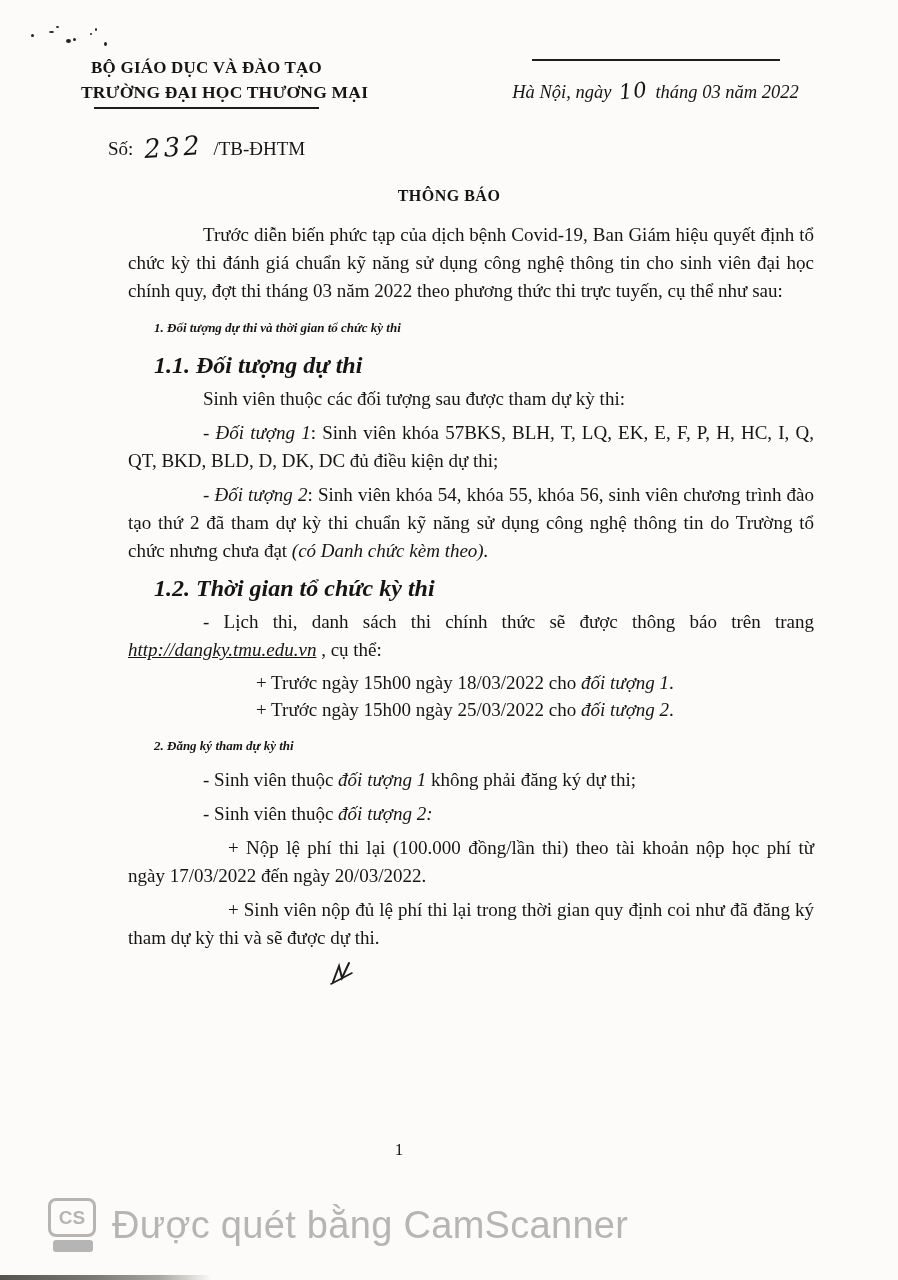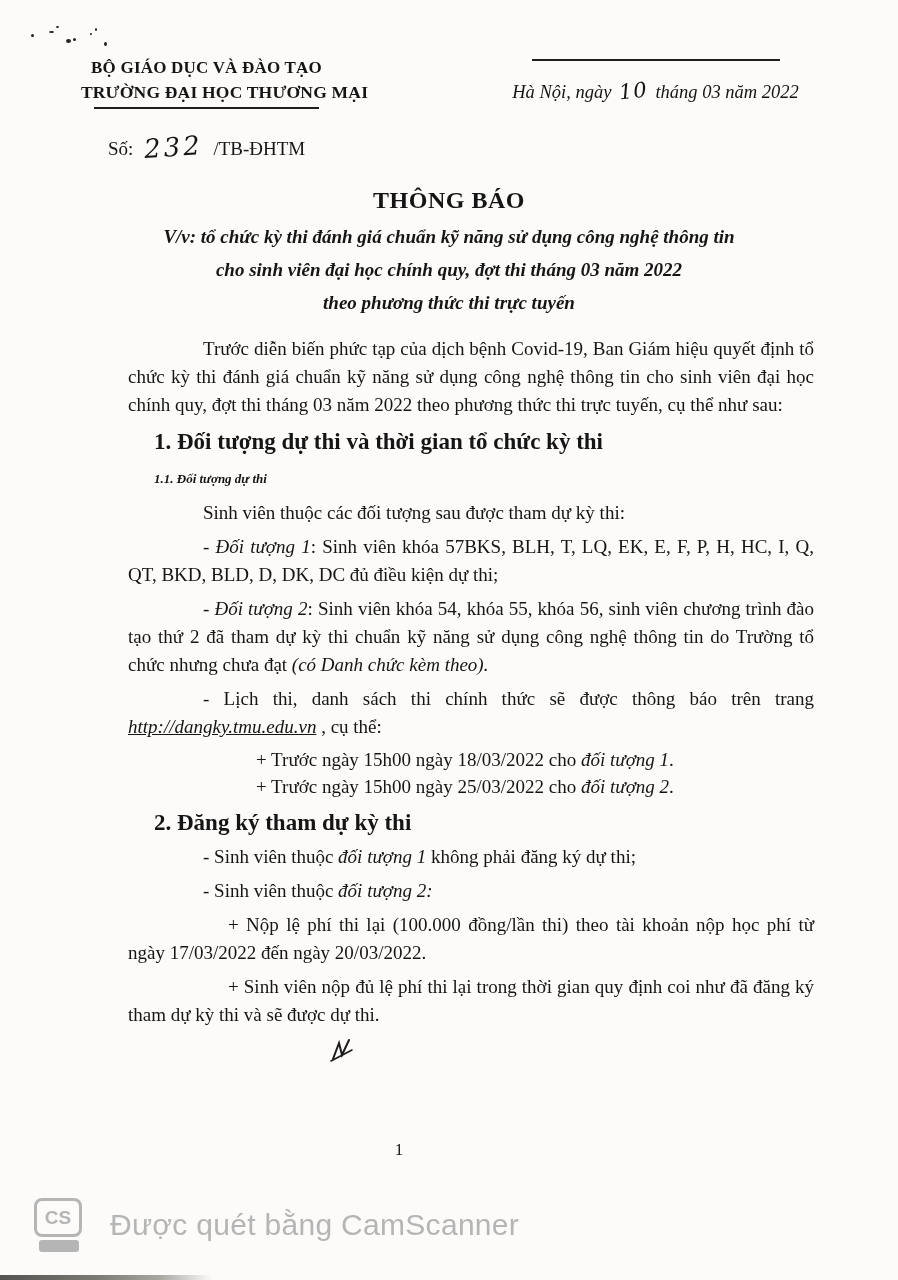--- a/index.html
+++ b/index.html
@@ -49,21 +49,21 @@
     font-size:21px;
     letter-spacing:1px;
     transform:rotate(-6deg);
     margin:0 3px;
   }
 
   
   .doc-title{
     margin-top:26px;
     text-align:center;
-    font-size:24px;
+    font-size:16px;
     font-weight:700;
     letter-spacing:.5px;
   }
   .subject{
     margin-top:6px;
     text-align:center;
     font-style:italic;
     font-weight:600;
     font-size:19px;
     line-height:33px;
@@ -75,66 +75,67 @@
     font-size:19px;
     line-height:28px;
     text-align:justify;
   }
   .content p{margin:6px 0;}
   .indent{text-indent:75px;}
   .plus-indent{text-indent:100px;}
   .h-bold{
     font-weight:700;
     margin:9px 0 5px 26px;
-    font-size:23px;
+    font-size:13px;
+    font-style:italic;
   }
   .h-bold-italic{
     font-weight:700;font-style:italic;
     margin:9px 0 5px 26px;
-    font-size:13px;
+    font-size:24px;
   }
   .italic{font-style:italic;}
   .url{font-style:italic;text-decoration:underline;}
   .deadline{
     margin:0 0 0 128px;
     line-height:26.5px;
   }
   .initials-mark{display:inline-block;vertical-align:-7px;margin-left:1px;}
 
   
   .page-number{
     position:absolute;
     top:1140px;left:0;right:100px;
     text-align:center;
     font-size:17px;
   }
   .cam-footer{
     position:absolute;
-    top:1198px;left:34px;
-    display:flex;align-items:center;gap:28px;
+    top:1198px;left:48px;
+    display:flex;align-items:center;gap:16px;
   }
   .cs-badge{width:48px;}
   .cs-top{
     height:33px;width:42px;
     border:3.5px solid #b5b5b5;
     border-radius:8px;
     display:flex;align-items:center;justify-content:center;
     font-family:"Liberation Sans", sans-serif;
     font-weight:700;font-size:19px;color:#b5b5b5;
     background:transparent;
   }
   .cs-base{
     height:12px;width:40px;
     background:#b5b5b5;
     border-radius:3px;
     margin:3px 0 0 4.5px;
   }
   .footer-caption{
     font-family:"Liberation Sans", sans-serif;
-    font-size:30px;
+    font-size:38px;
     color:#b5b5b5;
     letter-spacing:.3px;
   }
   .bottom-strip{
     position:absolute;bottom:0;left:0;
     width:212px;height:5px;
     background:linear-gradient(90deg,#55534f 0%,#7b7974 45%,#a8a6a1 75%,rgba(200,198,194,0) 100%);
   }
 </style>
 </head>
@@ -168,39 +169,35 @@
       <div class="rule rule-right"></div>
       <div class="date-line">
         <span>Hà Nội, ngày</span>
         <span class="handwritten-day">10</span>
         <span>tháng 03 năm 2022</span>
       </div>
     </div>
   </div>
 
   <div class="doc-title">THÔNG BÁO</div>
-  <div class="subject">
-    <div>V/v: tổ chức kỳ thi đánh giá chuẩn kỹ năng sử dụng công nghệ thông tin</div>
-    <div>cho sinh viên đại học chính quy, đợt thi tháng 03 năm 2022</div>
-    <div>theo phương thức thi trực tuyến</div>
-  </div>
 
   <div class="content">
 
     <p class="indent">Trước diễn biến phức tạp của dịch bệnh Covid-19, Ban Giám hiệu quyết định tổ chức kỳ thi đánh giá chuẩn kỹ năng sử dụng công nghệ thông tin cho sinh viên đại học chính quy, đợt thi tháng 03 năm 2022 theo phương thức thi trực tuyến, cụ thể như sau:</p>
 
     <div class="h-bold">1. Đối tượng dự thi và thời gian tổ chức kỳ thi</div>
     <div class="h-bold-italic">1.1. Đối tượng dự thi</div>
 
     <p class="indent">Sinh viên thuộc các đối tượng sau được tham dự kỳ thi:</p>
 
     <p class="indent"><span class="italic">- Đối tượng 1</span><span>: Sinh viên khóa 57BKS, BLH, T, LQ, EK, E, F, P, H, HC, I, Q, QT, BKD, BLD, D, DK, DC đủ điều kiện dự thi;</span></p>
 
     <p class="indent"><span class="italic">- Đối tượng 2</span><span>: Sinh viên khóa 54, khóa 55, khóa 56, sinh viên chương trình đào tạo thứ 2 đã tham dự kỳ thi chuẩn kỹ năng sử dụng công nghệ thông tin do Trường tổ chức nhưng chưa đạt </span><span class="italic">(có Danh chức kèm theo).</span></p>
 
+    <div class="h-bold-italic">1.2. Thời gian tổ chức kỳ thi</div>
 
 
     <p class="indent"><span>- Lịch thi, danh sách thi chính thức sẽ được thông báo trên trang </span><span class="url">http://dangky.tmu.edu.vn</span><span> , cụ thể:</span></p>
 
     <div class="deadline"><span>+ Trước ngày 15h00 ngày 18/03/2022 cho </span><span class="italic">đối tượng 1</span><span>.</span></div>
     <div class="deadline"><span>+ Trước ngày 15h00 ngày 25/03/2022 cho </span><span class="italic">đối tượng 2</span><span>.</span></div>
 
     <div class="h-bold">2. Đăng ký tham dự kỳ thi</div>
 
     <p class="indent"><span>- Sinh viên thuộc </span><span class="italic">đối tượng 1</span><span>  không phải đăng ký dự thi;</span></p>

